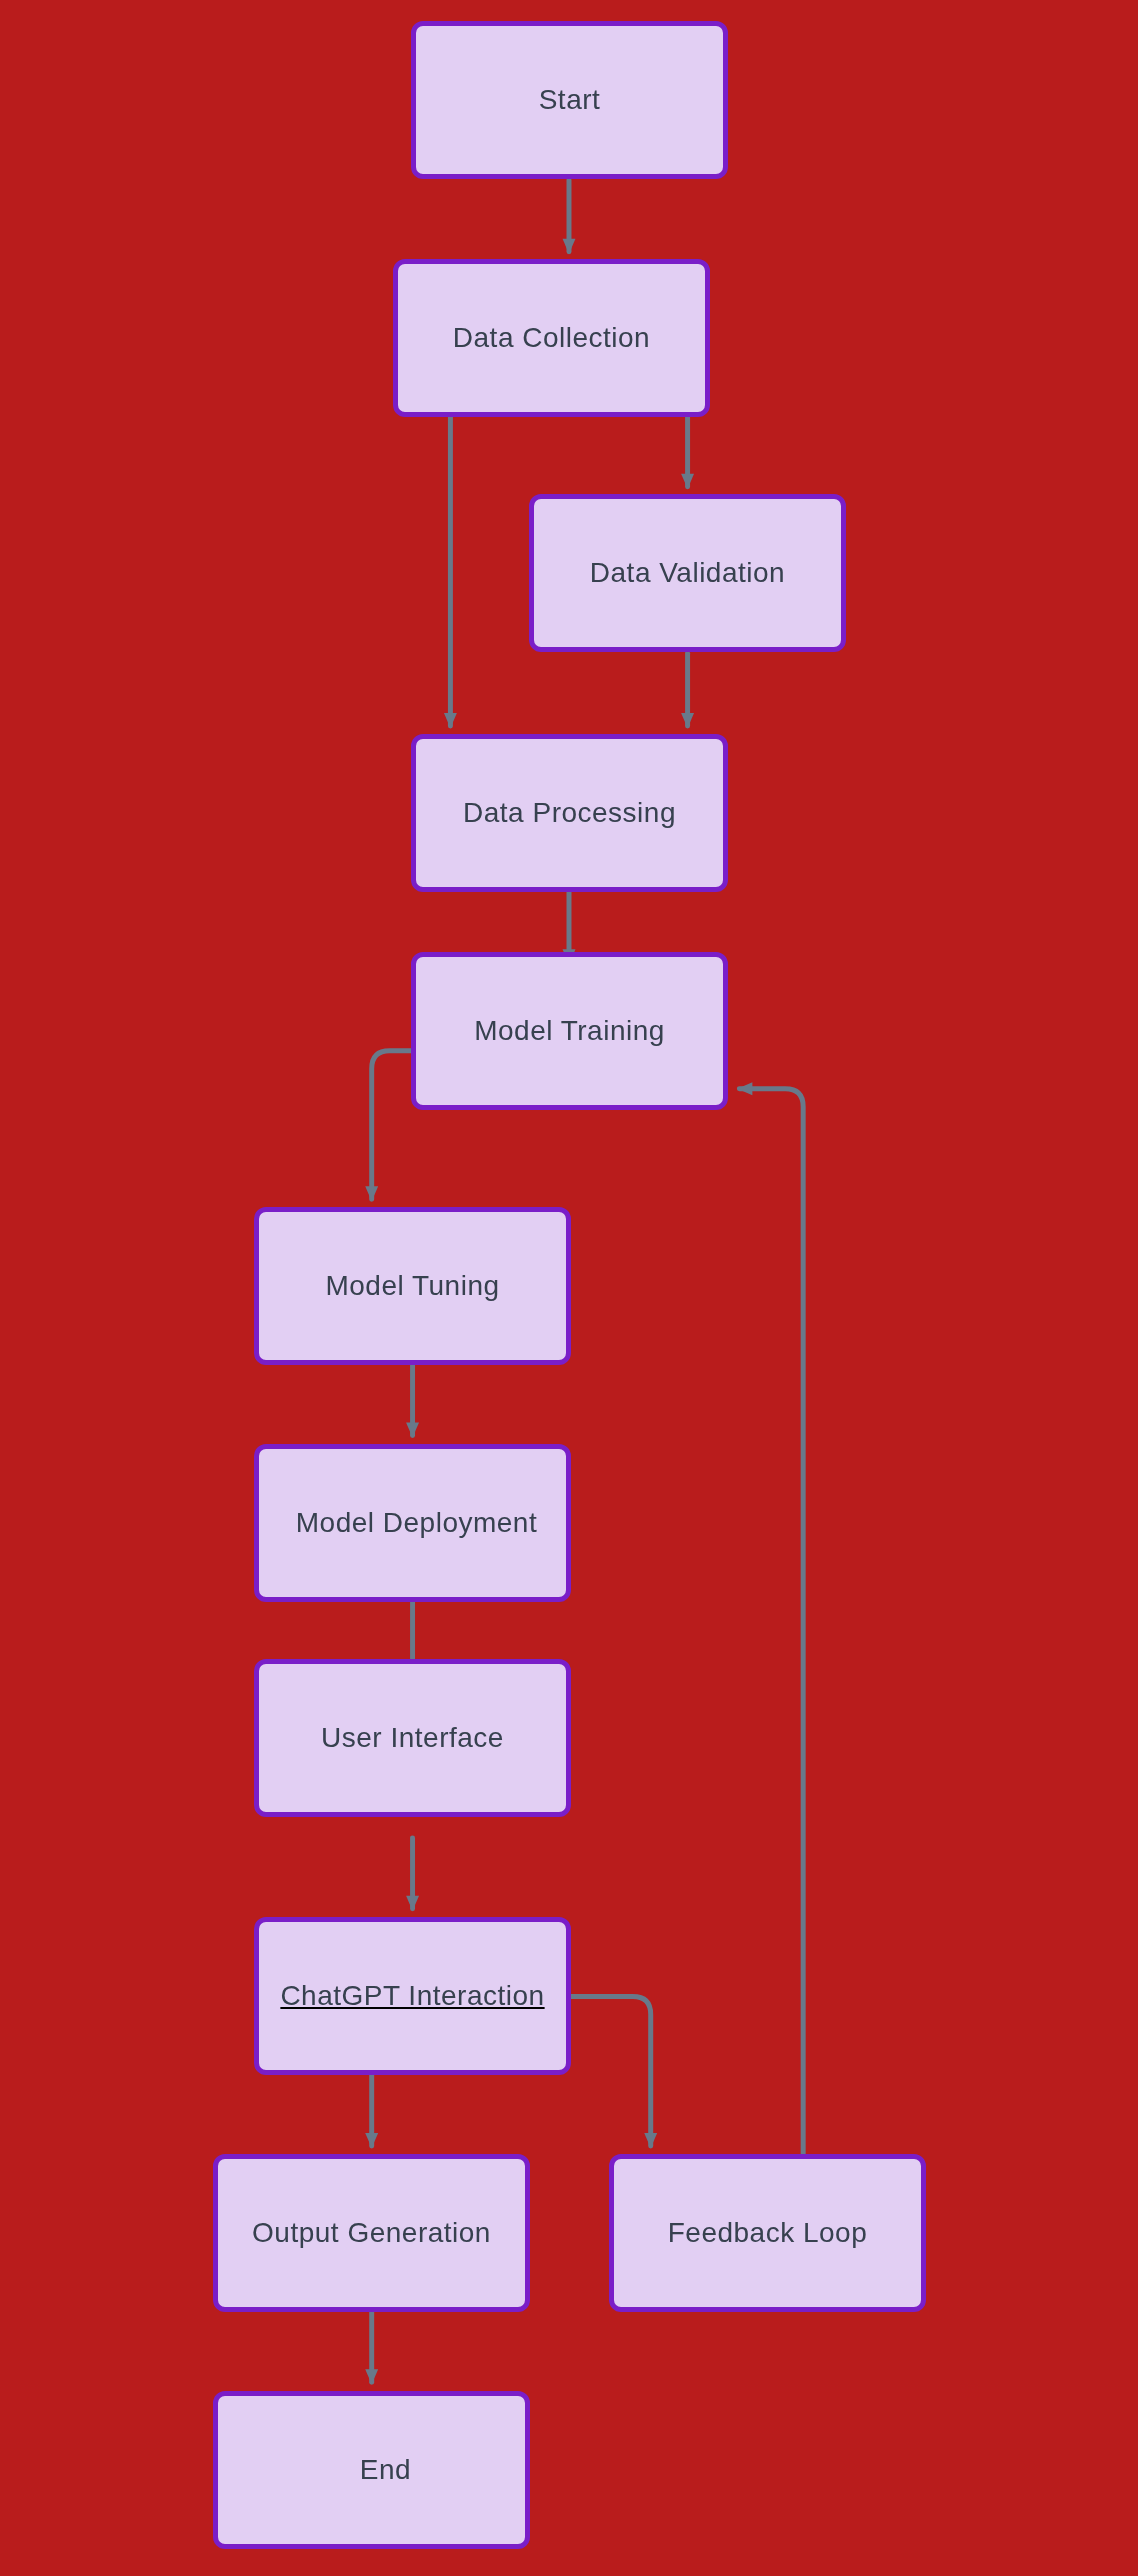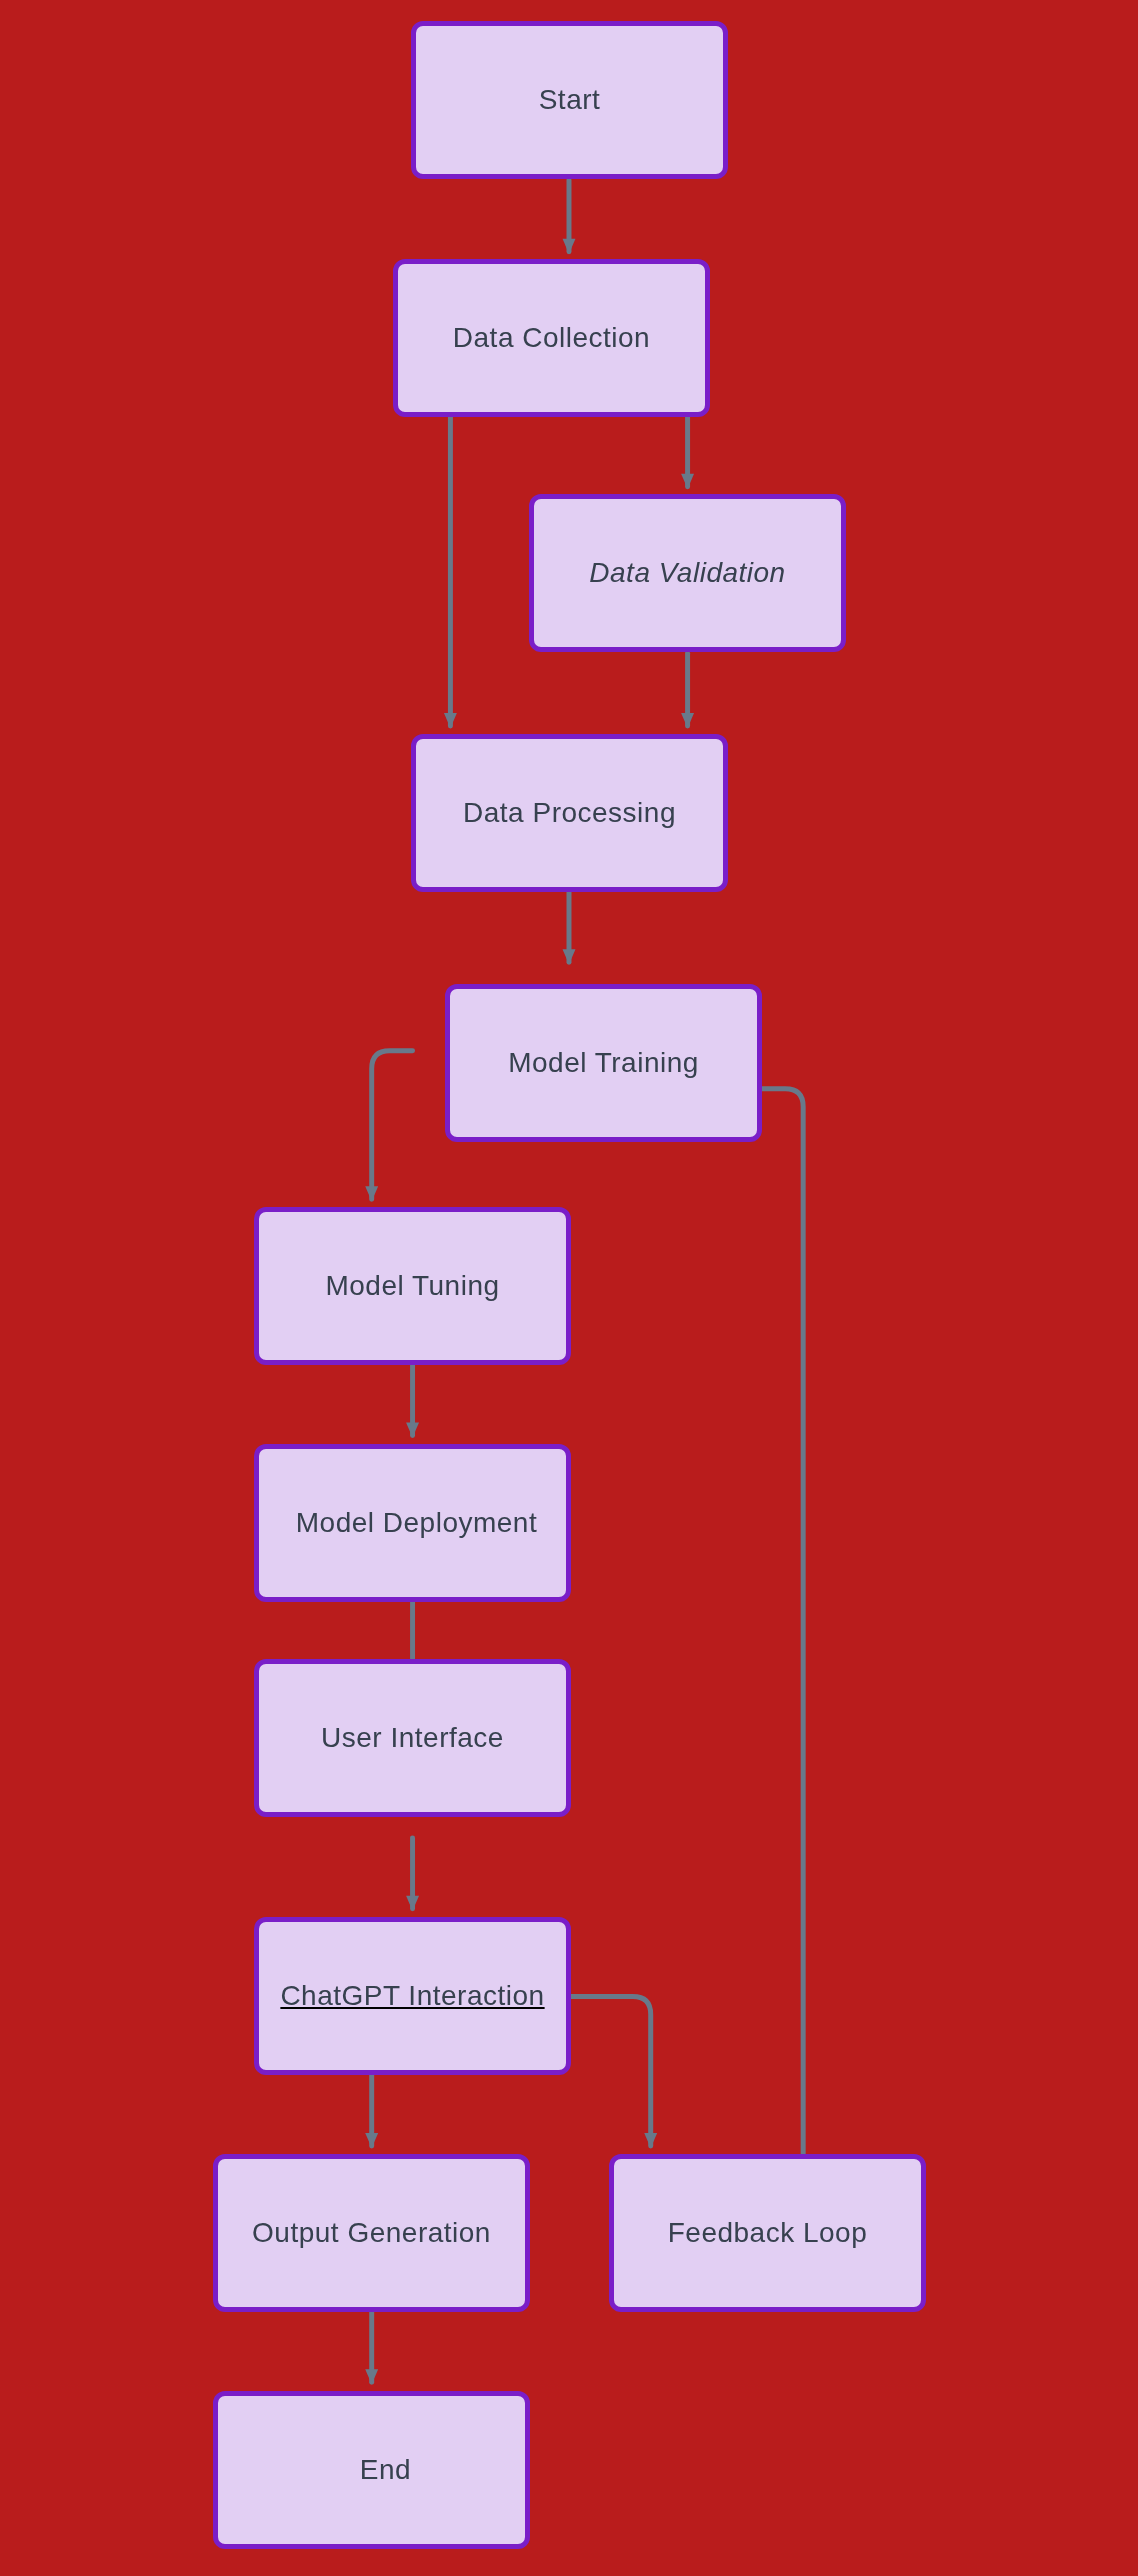--- a/index.html
+++ b/index.html
@@ -78,29 +78,29 @@
   </svg>
 
   <div class="node" style="left:411px; top:21px;">
     <span class="node-label">Start</span>
   </div>
 
   <div class="node" style="left:393px; top:259px;">
     <span class="node-label">Data Collection</span>
   </div>
 
-  <div class="node" style="left:529px; top:494px;font-style:italic;">
+  <div class="node" style="left:529px; top:494px;">
     <span class="node-label">Data Validation</span>
   </div>
 
   <div class="node" style="left:411px; top:734px;">
     <span class="node-label">Data Processing</span>
   </div>
 
-  <div class="node" style="left:411px; top:984px;margin-left:34px;">
+  <div class="node" style="left:411px; top:952px;">
     <span class="node-label">Model Training</span>
   </div>
 
   <div class="node" style="left:254px; top:1207px;align-items:center;">
     <span class="node-label">Model Tuning</span>
   </div>
 
   <div class="node" style="left:254px; top:1444px;padding-left:8px;">
     <span class="node-label">Model Deployment</span>
   </div>

